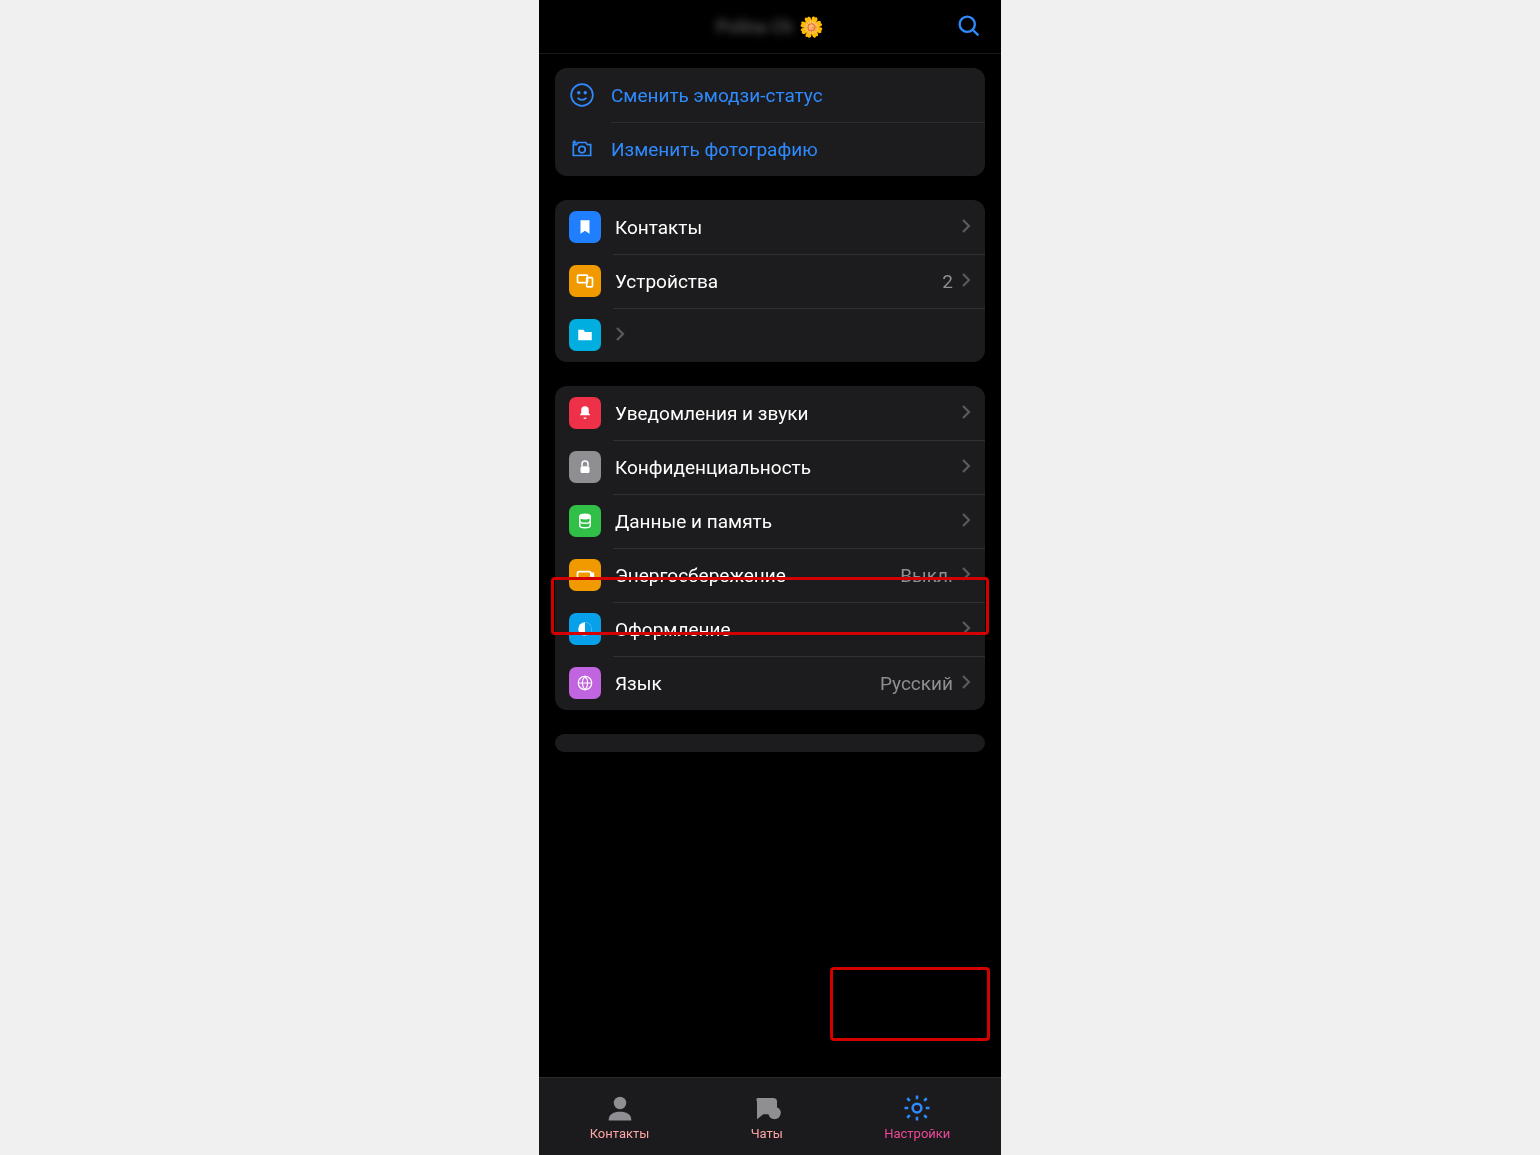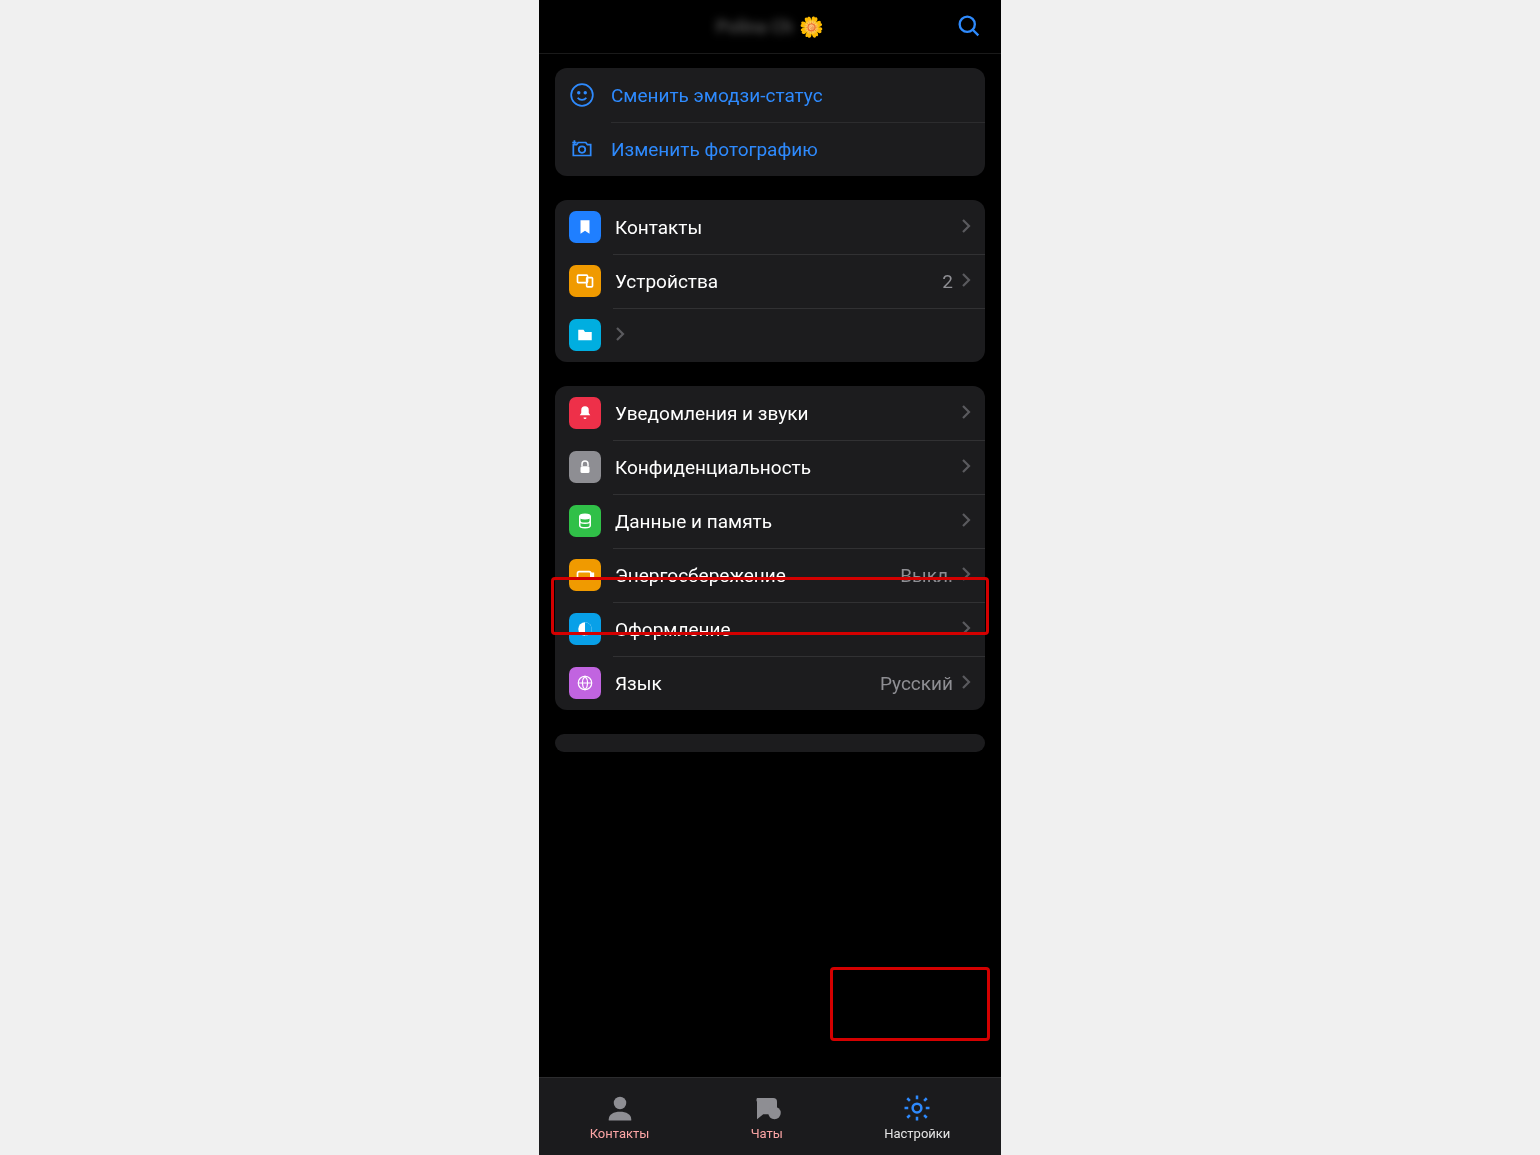--- a/index.html
+++ b/index.html
@@ -146,21 +146,21 @@
   }
   .tab {
     display: flex;
     flex-direction: column;
     align-items: center;
     gap: 3px;
     color: #fca5a5;
     font-size: 13px;
   }
   .tab.active {
-    color: #e5e5e5;
+    color: #ec4899;
   }
 </style>
 </head>
 <body>
 
 <div class="phone">
 
   <div class="topbar">
     <div class="title-area">
       <span class="blurred-name">Polina Ch</span>

